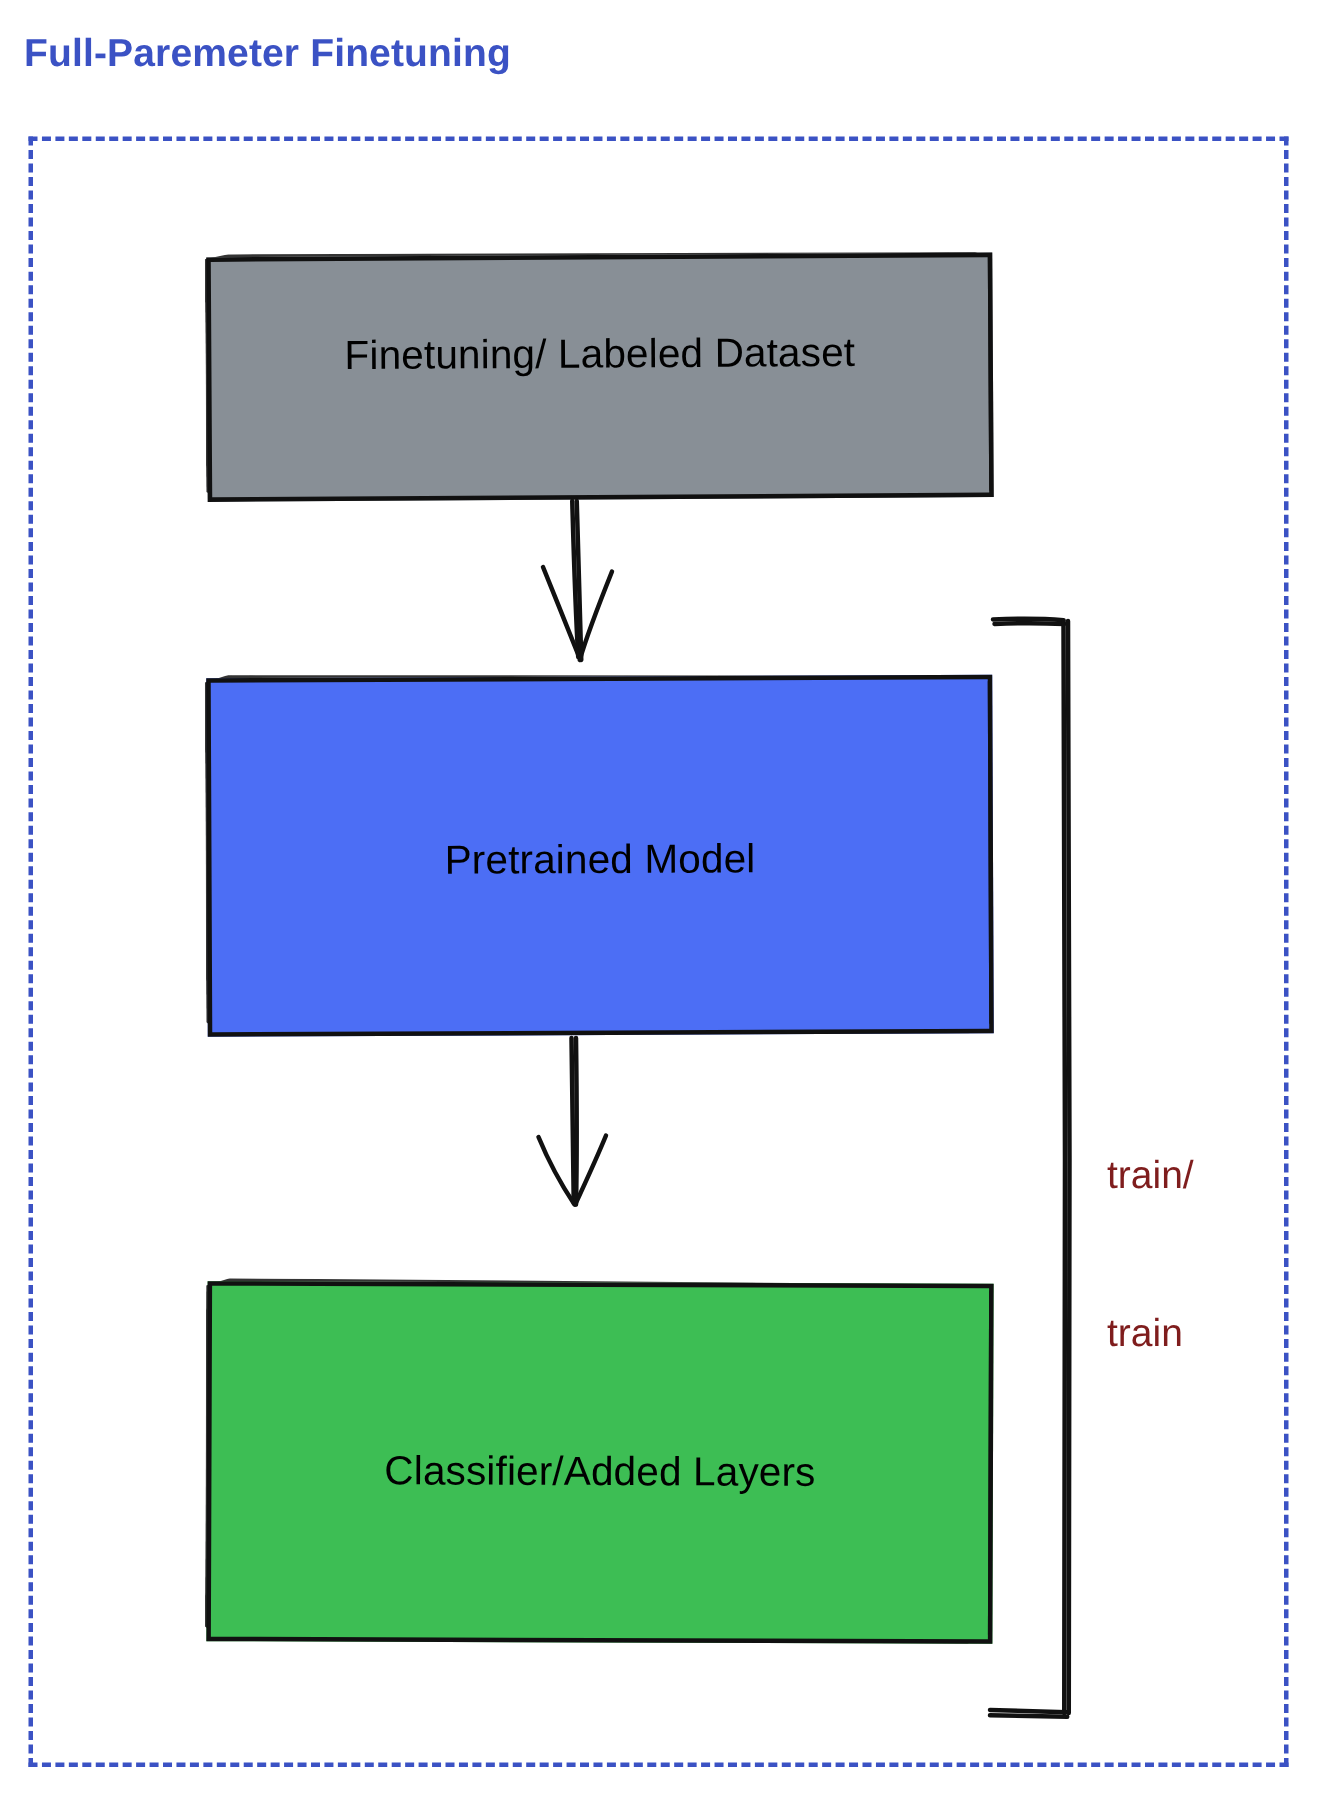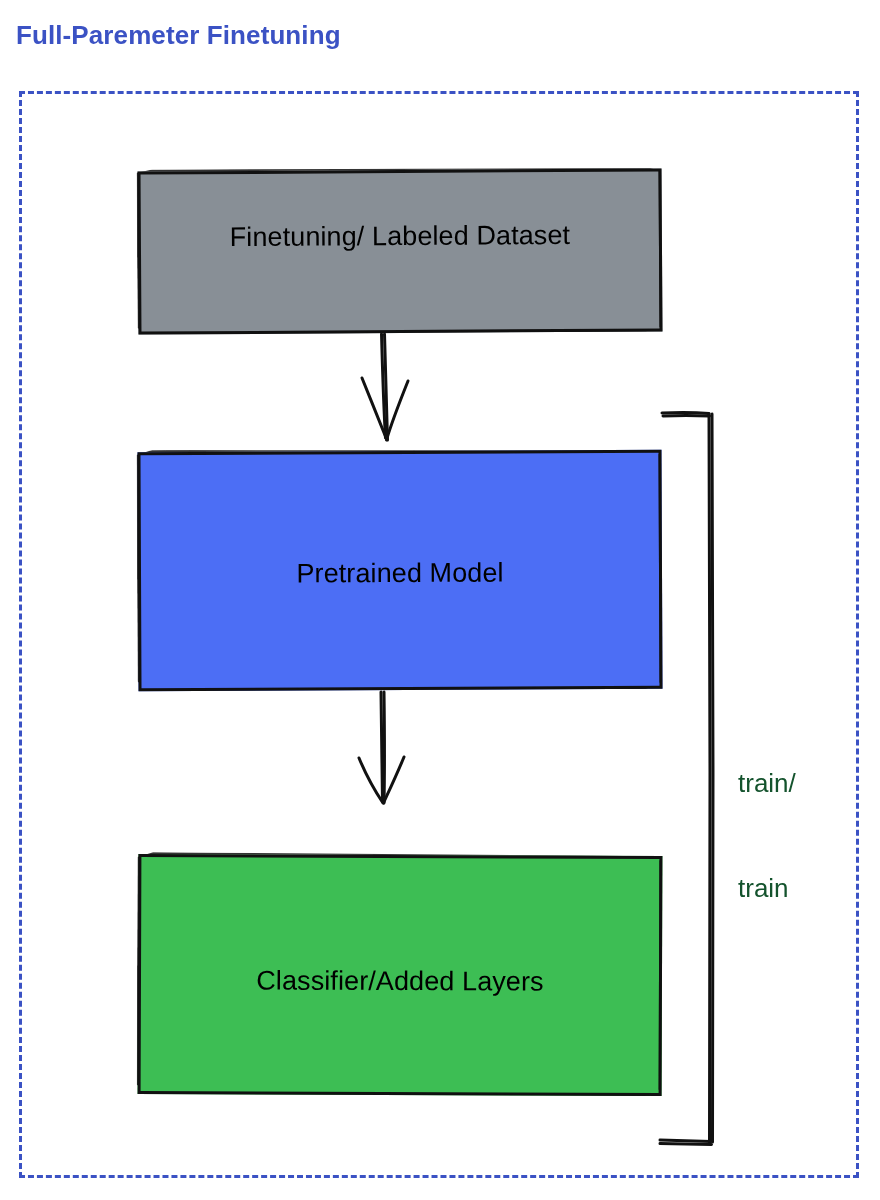--- a/index.html
+++ b/index.html
@@ -127,21 +127,21 @@
     pointer-events: none;
   }
 
   
   .loop-label {
     position: absolute;
     left: 738px;
     top: 696px;
     font-size: 26px;
     line-height: 35px;
-    color: #14532d;
+    color: #7f1d1d;
     text-align: left;
     white-space: pre;
   }
 </style>
 </head>
 <body>
 
 <div id="canvas">
 
   <div class="diagram-title">Full-Paremeter Finetuning</div>

